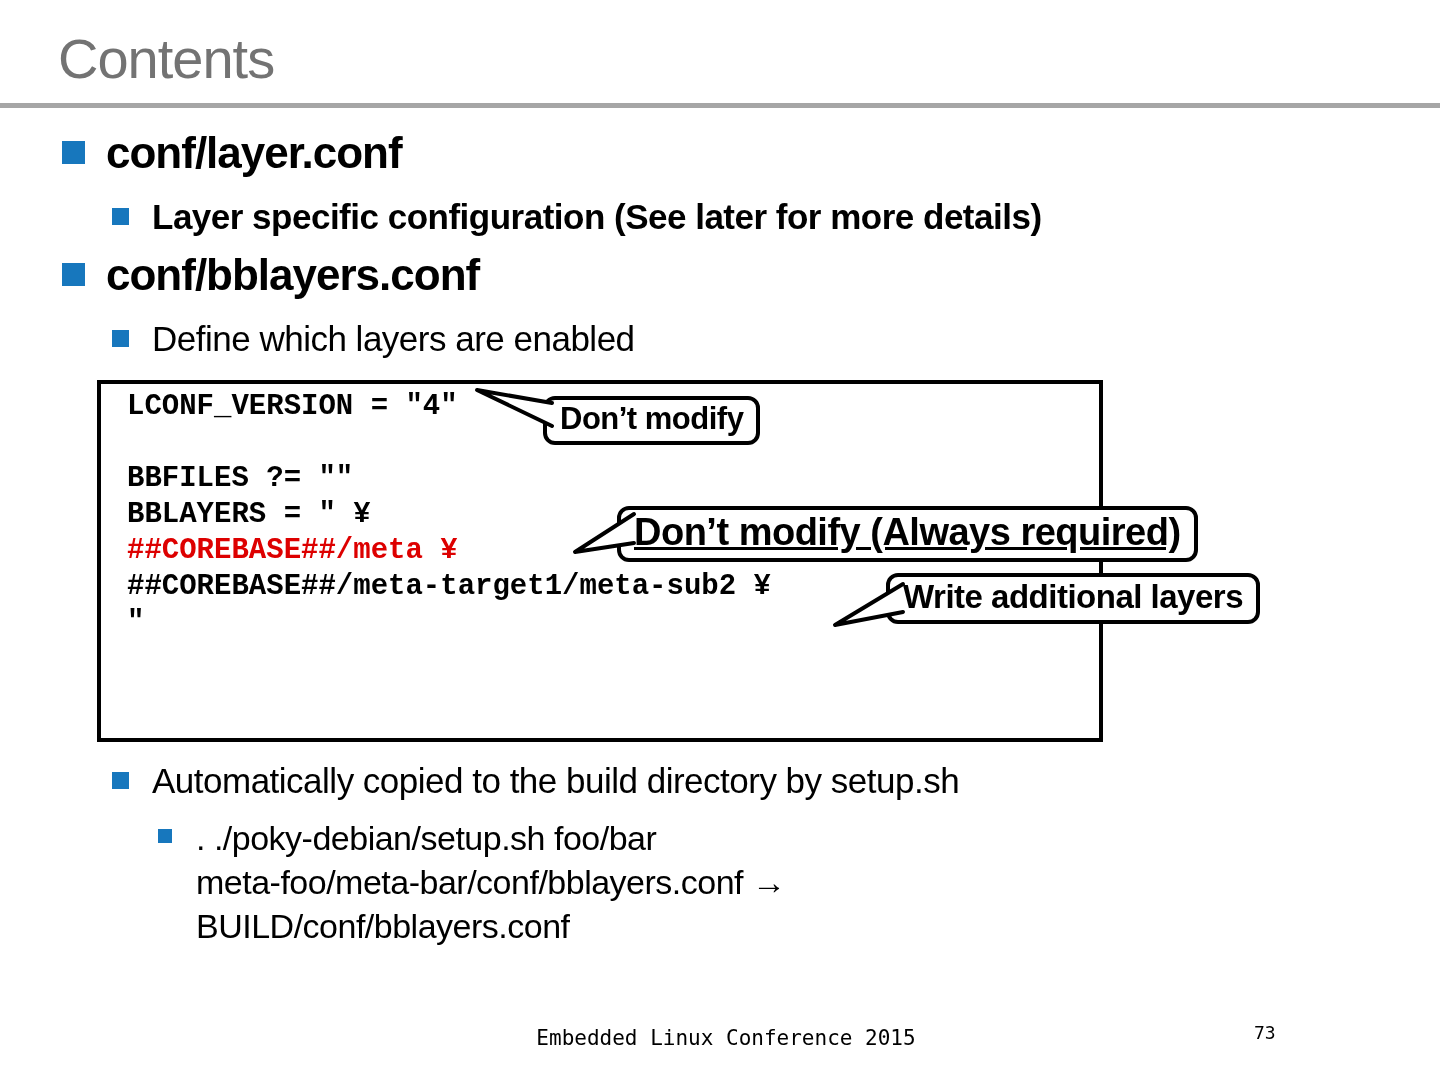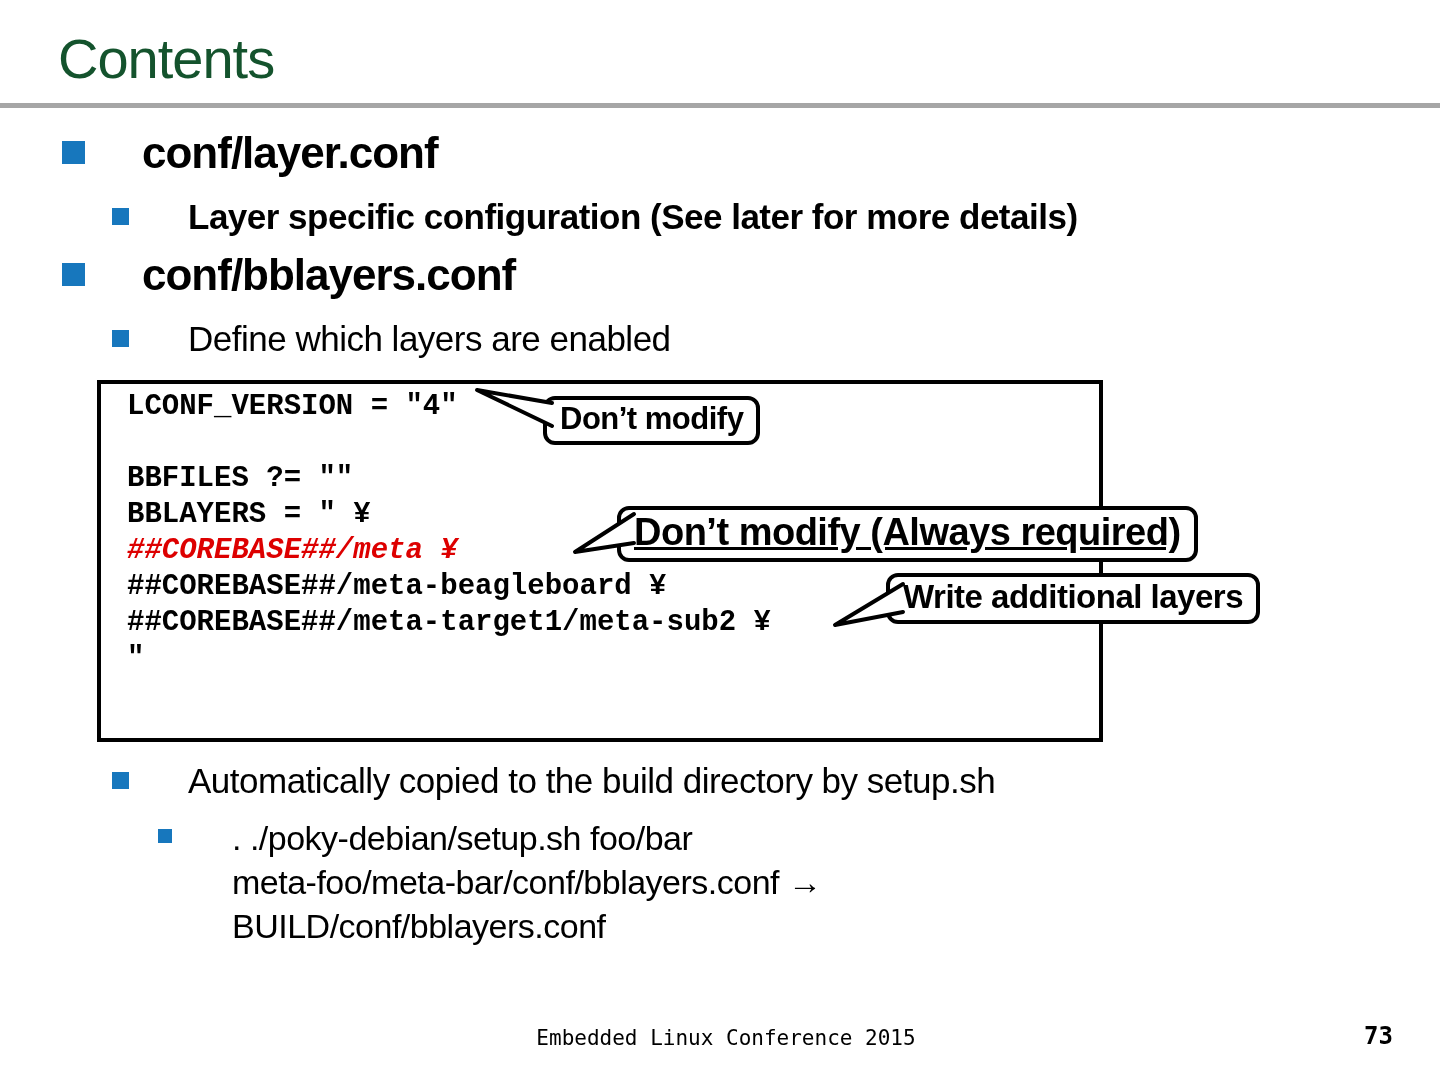--- a/index.html
+++ b/index.html
@@ -2,63 +2,63 @@
 <html style="--blue: #1777bd; --red: #dd0000; --rule: #a6a6a6;"><head>
 <meta charset="utf-8">
 <style>
   html,body{margin:0;padding:0;}
   body{
     width:1440px;height:1080px;position:relative;background:#ffffff;
     font-family:"Liberation Sans",sans-serif;color:#000;overflow:hidden;
   }
   .title{
     position:absolute;left:58px;top:26px;font-size:56px;letter-spacing:-1px;
-    color:#14532d;
+    color:#737373;
   }
   .title-rule{
     position:absolute;left:0;top:103px;width:1440px;height:5px;background:var(--rule,#a6a6a6);
   }
-  .bullet-item{position:absolute;display:flex;align-items:flex-start;gap:36px;}
+  .bullet-item{position:absolute;display:flex;align-items:flex-start;}
   .sq{background:var(--blue,#1777bd);flex:0 0 auto;}
   .l1 .sq{width:23px;height:23px;margin-top:13px;margin-right:21px;}
   .l1 .txt{font-size:44px;font-weight:bold;letter-spacing:-1px;line-height:1.15;}
   .l2 .sq{width:17px;height:17px;margin-top:12px;margin-right:23px;}
   .l2 .txt{font-size:35px;line-height:1.2;letter-spacing:-0.5px;}
   .l3 .sq{width:14px;height:14px;margin-top:13px;margin-right:24px;}
   .l3 .txt{font-size:34px;line-height:44px;letter-spacing:-0.5px;white-space:pre-line;}
   .code-box{
     position:absolute;left:97px;top:380px;width:1006px;height:362px;
     border:4px solid #000;background:#fff;box-sizing:border-box;
     padding:5px 0 0 26px;
   }
   .code-line{
     font-family:"Liberation Mono","DejaVu Sans Mono",monospace;
     font-weight:bold;font-size:29px;line-height:36px;min-height:36px;
     white-space:pre;color:#000;
   }
-  .code-line.red{color:var(--red,#dd0000);font-style:italic;}
+  .code-line.red{color:var(--red,#dd0000);}
   .callout{
     position:absolute;background:#fff;border:4px solid #000;border-radius:12px;
     font-weight:bold;white-space:nowrap;z-index:5;box-sizing:border-box;
     padding:1px 13px 4px 13px;
   }
   .callout .txt{letter-spacing:-0.5px;}
   #callout-1{left:543px;top:396px;font-size:31px;}
   #callout-2{left:617px;top:506px;font-size:38px;text-decoration:underline;}
   #callout-3{left:886px;top:573px;font-size:33px;}
   .tails{
     position:absolute;left:0;top:0;width:1440px;height:1080px;z-index:6;
     pointer-events:none;
   }
   .footer-conf{
     position:absolute;left:6px;top:1026px;width:1440px;text-align:center;
     font-family:"DejaVu Sans Mono",monospace;font-size:21px;letter-spacing:0px;
   }
   .footer-page{
-    position:absolute;left:1364px;top:1022px;font-size:24px;font-weight:bold;
+    position:absolute;left:1254px;top:1022px;font-size:18px;font-weight:normal;
     font-family:"DejaVu Sans Mono",monospace;
   }
   
   #item1{left:62px;top:128px;}
   #item1-sub{left:112px;top:196px;font-weight:bold;}
   #item2{left:62px;top:250px;}
   #item2-sub{left:112px;top:318px;}
   #item3{left:112px;top:760px;}
   #item3-sub{left:158px;top:816px;}
 </style>
@@ -84,21 +84,20 @@
   <span class="sq"></span>
   <span class="txt">Define which layers are enabled</span>
 </div>
 
 <div class="code-box">
   <div class="code-line">LCONF_VERSION = "4"</div>
   <div class="code-line"></div>
   <div class="code-line">BBFILES ?= ""</div>
   <div class="code-line">BBLAYERS = " ¥</div>
   <div class="code-line red">##COREBASE##/meta ¥</div>
-  <div class="code-line">##COREBASE##/meta-beagleboard ¥</div>
   <div class="code-line">##COREBASE##/meta-target1/meta-sub2 ¥</div>
   <div class="code-line">"</div>
 </div>
 
 <div class="callout" id="callout-1">
   <span class="txt">Don’t modify</span>
 </div>
 <div class="callout" id="callout-2">
   <span class="txt">Don’t modify (Always required)</span>
 </div>

